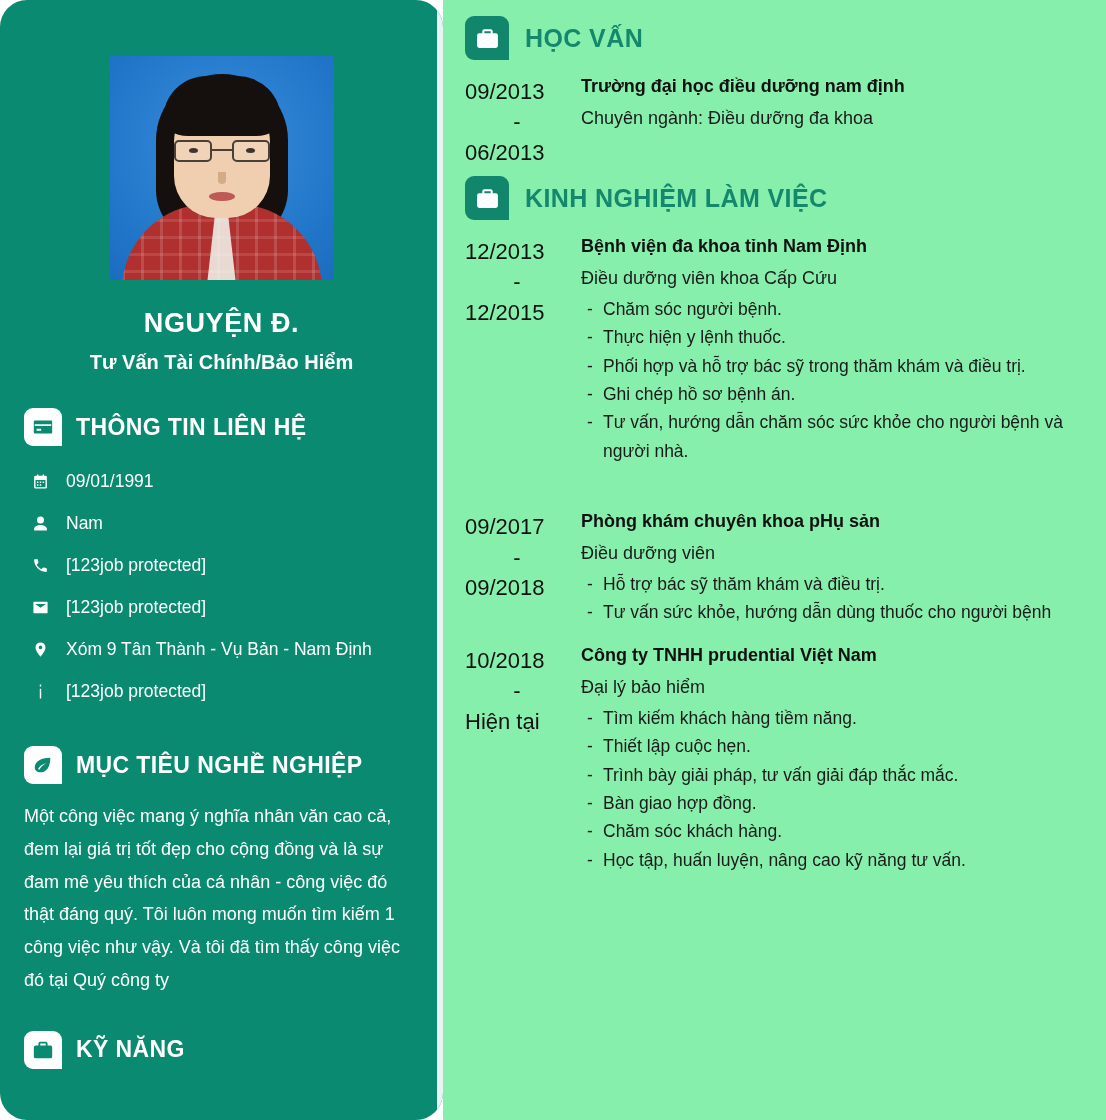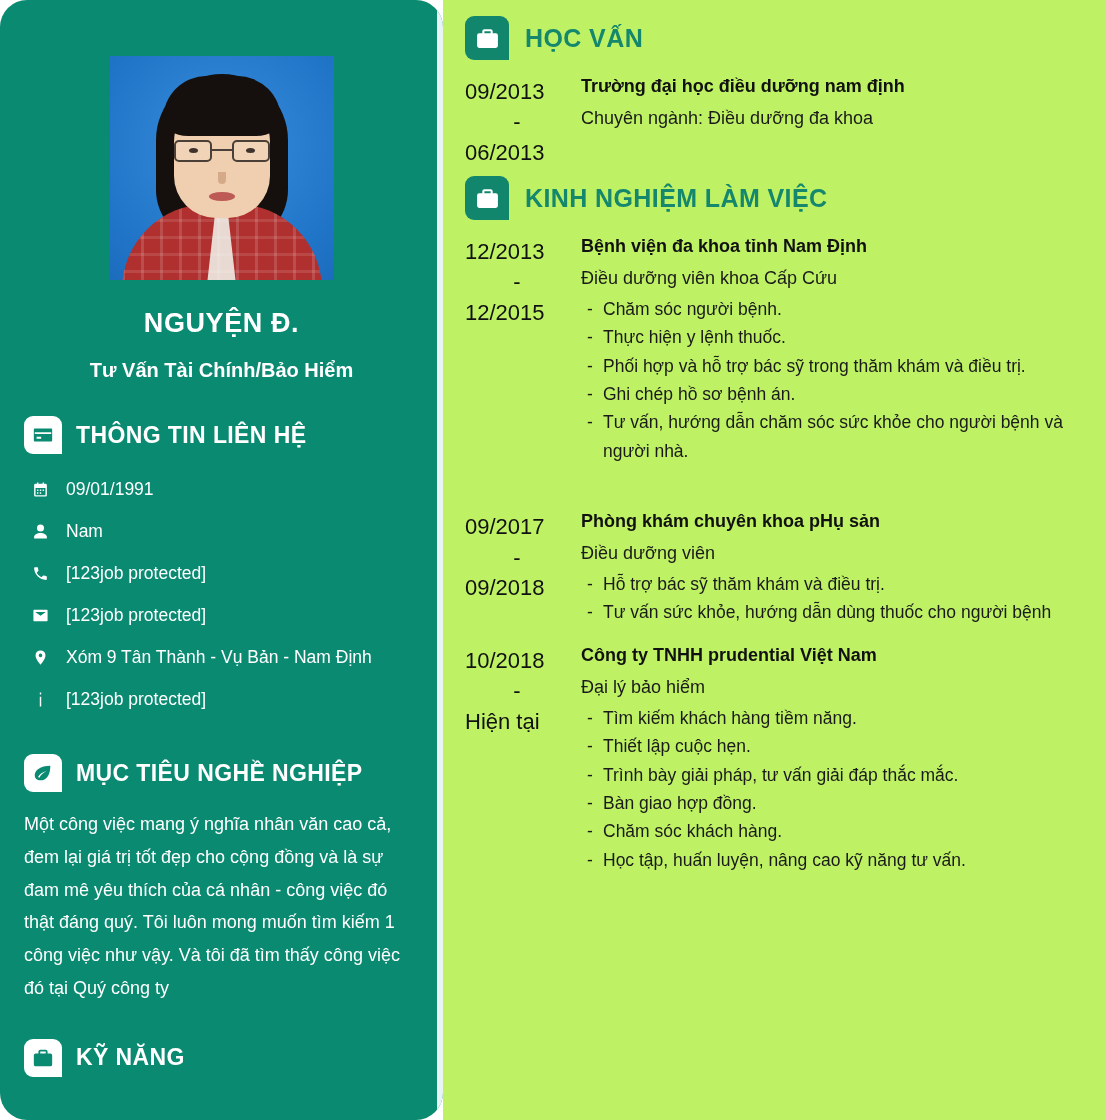--- a/index.html
+++ b/index.html
@@ -93,21 +93,21 @@
   .p-nose{ position:absolute; left:50%; transform:translateX(-50%); top:116px;
            width:8px; height:12px; background:rgba(190,140,105,.55); border-radius:0 0 5px 5px;}
   .p-mouth{ position:absolute; left:50%; transform:translateX(-50%); top:136px;
             width:26px; height:9px; background:#bd5a55; border-radius:50%; }
 
   .name {
     text-align:center; margin-top:28px;
     font-size:27px; font-weight:bold; letter-spacing:.6px;
   }
   .role {
-    text-align:center; margin-top:20px;
+    text-align:center; margin-top:12px;
     font-size:20px; font-weight:bold;
   }
 
   .sec { margin-top:34px; }
   .sec-head { display:flex; align-items:center; gap:14px; }
   .ico-box {
     width:38px; height:38px; flex:0 0 38px;
     background:#ffffff; border-radius:9px 9px 0 9px;
     display:flex; align-items:center; justify-content:center;
   }
@@ -120,21 +120,21 @@
   .c-row { display:flex; align-items:center; gap:16px; height:42px; padding-left:6px; }
   .c-ico { width:20px; flex:0 0 20px; display:flex; justify-content:center; }
   .c-ico svg { width:17px; height:17px; fill:#ffffff; }
   .c-txt { font-size:17.5px; color:#fff; }
 
   .objective {
     margin-top:16px; font-size:18px; line-height:1.82; color:#fff;
   }
 
   
-  .main { flex:1; padding: 16px 0 0 22px; background:#bef264; }
+  .main { flex:1; padding: 16px 0 0 22px; background:#86efac; }
   .m-sec { margin-bottom:6px; }
   .m-head { display:flex; align-items:center; gap:16px; margin-bottom:16px; }
   .m-ico-box {
     width:44px; height:44px; flex:0 0 44px;
     background:#11866d; border-radius:9px 9px 0 9px;
     display:flex; align-items:center; justify-content:center;
   }
   .m-ico-box svg { width:25px; height:25px; fill:#ffffff; }
   .m-title { font-size:25px; font-weight:bold; color:#15876d; letter-spacing:.4px; }
 

